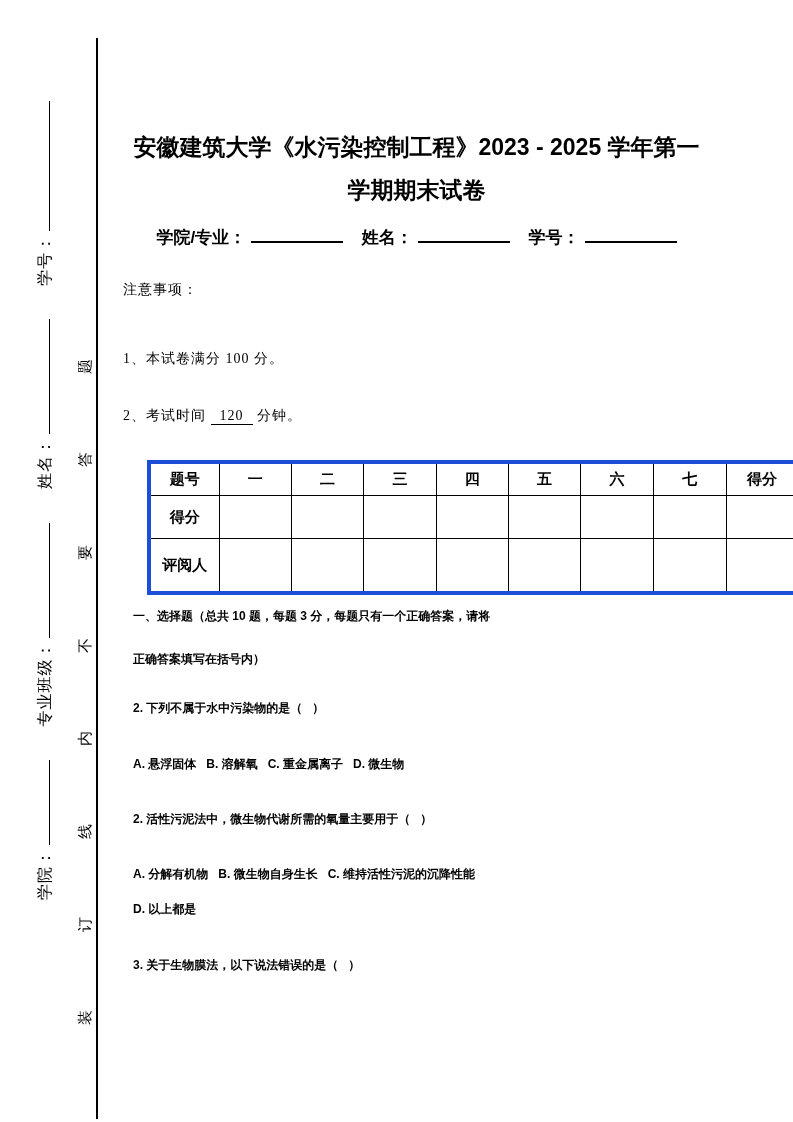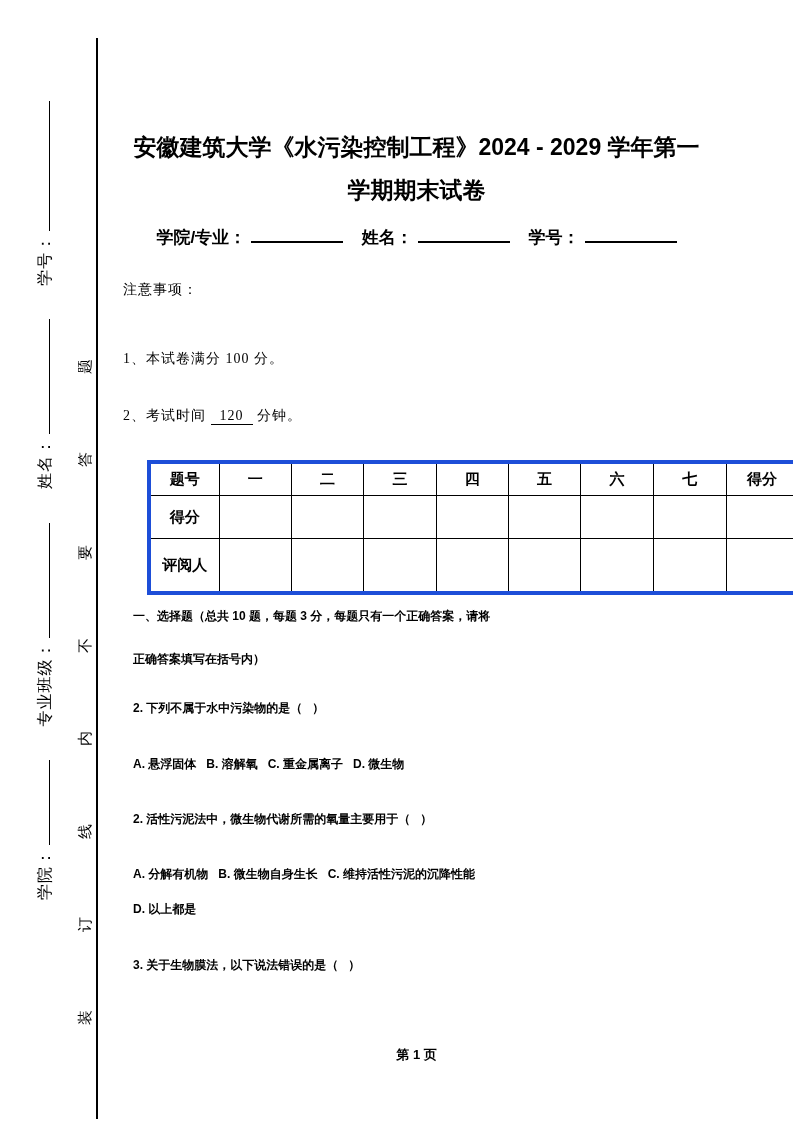--- a/index.html
+++ b/index.html
@@ -79,21 +79,21 @@
 
   <div class="sidebar-fields">
     <span class="sfield"><span>学院：</span><span class="sblank w85"></span></span>
     <span class="sfield"><span>专业班级：</span><span class="sblank w115"></span></span>
     <span class="sfield"><span>姓名：</span><span class="sblank w115"></span></span>
     <span class="sfield"><span>学号：</span><span class="sblank w130"></span></span>
   </div>
 
   <div class="binding-chars">装订线内不要答题</div>
 
-  <div class="title">安徽建筑大学《水污染控制工程》2024 - 2029 学年第一学期期末试卷</div>
+  <div class="title">安徽建筑大学《水污染控制工程》2023 - 2025 学年第一学期期末试卷</div>
 
   <div class="info-line">
     <span class="igroup"><span>学院/专业：</span><span class="iblank"></span></span>
     <span class="igroup"><span>姓名：</span><span class="iblank"></span></span>
     <span class="igroup"><span>学号：</span><span class="iblank"></span></span>
   </div>
 
   <div class="serif-line notice-h">注意事项：</div>
   <div class="serif-line notice-1">1、本试卷满分 100 分。</div>
   <div class="serif-line notice-2"><span>2、考试时间</span> <span class="duration-underline">120</span> <span>分钟。</span></div>
@@ -152,15 +152,14 @@
 
   <div class="qline q1">2. 下列不属于水中污染物的是（   ）</div>
   <div class="qline q1o">A. 悬浮固体   B. 溶解氧   C. 重金属离子   D. 微生物</div>
 
   <div class="qline q2">2. 活性污泥法中，微生物代谢所需的氧量主要用于（   ）</div>
   <div class="qline q2o">A. 分解有机物   B. 微生物自身生长   C. 维持活性污泥的沉降性能</div>
   <div class="qline q2d">D. 以上都是</div>
 
   <div class="qline q3">3. 关于生物膜法，以下说法错误的是（   ）</div>
 
-  <div class="footer">第 1 页</div>
 
 </div>
 
 </body></html>

